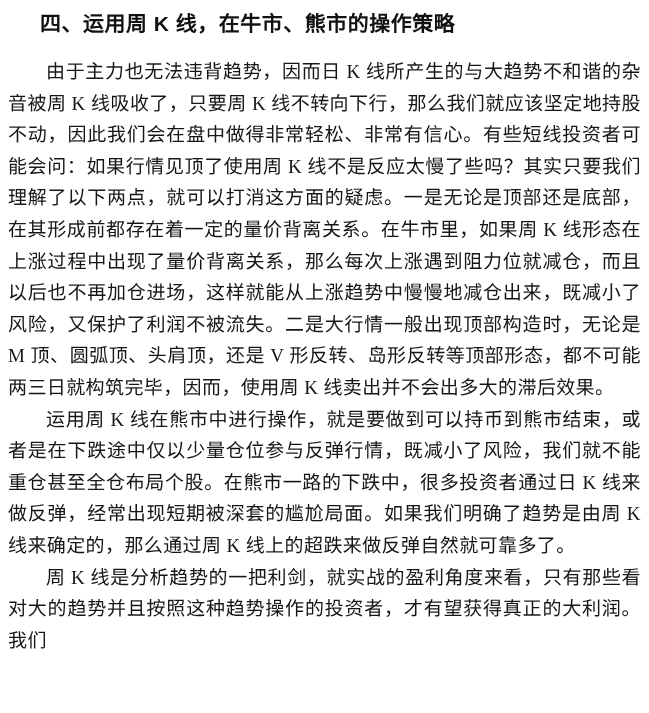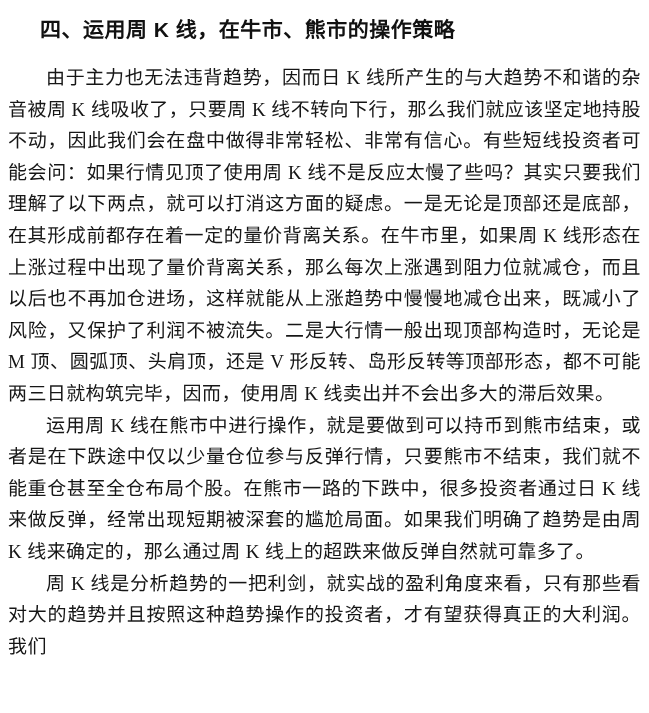--- a/index.html
+++ b/index.html
@@ -18,21 +18,21 @@
     height: 713px;
     padding: 5px 8px 0 8px;
     background: #ffffff;
     color: #161616;
   }
   .section-heading {
     font-family: "Liberation Sans", "DejaVu Sans", sans-serif;
     font-weight: 700;
     font-size: 21px;
     line-height: 30px;
-    margin: 10px 0 17px 0;
+    margin: 4px 0 17px 0;
     padding-left: 32px;
     letter-spacing: 0.5px;
     color: #111111;
     white-space: nowrap;
   }
   .body-text p {
     font-family: "Liberation Serif", "DejaVu Serif", serif;
     font-size: 19px;
     line-height: 31.6px;
     margin: 0;
@@ -43,16 +43,16 @@
     color: #161616;
   }
 </style>
 </head>
 <body>
 
 <div class="book-page">
   <h1 class="section-heading">四、运用周 K 线，在牛市、熊市的操作策略</h1>
   <div class="body-text">
     <p>由于主力也无法违背趋势，因而日 K 线所产生的与大趋势不和谐的杂音被周 K 线吸收了，只要周 K 线不转向下行，那么我们就应该坚定地持股不动，因此我们会在盘中做得非常轻松、非常有信心。有些短线投资者可能会问：如果行情见顶了使用周 K 线不是反应太慢了些吗？其实只要我们理解了以下两点，就可以打消这方面的疑虑。一是无论是顶部还是底部，在其形成前都存在着一定的量价背离关系。在牛市里，如果周 K 线形态在上涨过程中出现了量价背离关系，那么每次上涨遇到阻力位就减仓，而且以后也不再加仓进场，这样就能从上涨趋势中慢慢地减仓出来，既减小了风险，又保护了利润不被流失。二是大行情一般出现顶部构造时，无论是 M 顶、圆弧顶、头肩顶，还是 V 形反转、岛形反转等顶部形态，都不可能两三日就构筑完毕，因而，使用周 K 线卖出并不会出多大的滞后效果。</p>
-    <p>运用周 K 线在熊市中进行操作，就是要做到可以持币到熊市结束，或者是在下跌途中仅以少量仓位参与反弹行情，只要熊市不结束，我们就不能重仓甚至全仓布局个股。在熊市一路的下跌中，很多投资者通过日 K 线来做反弹，经常出现短期被深套的尴尬局面。如果我们明确了趋势是由周 K 线来确定的，那么通过周 K 线上的超跌来做反弹自然就可靠多了。</p>
+    <p>运用周 K 线在熊市中进行操作，就是要做到可以持币到熊市结束，或者是在下跌途中仅以少量仓位参与反弹行情，既减小了风险，我们就不能重仓甚至全仓布局个股。在熊市一路的下跌中，很多投资者通过日 K 线来做反弹，经常出现短期被深套的尴尬局面。如果我们明确了趋势是由周 K 线来确定的，那么通过周 K 线上的超跌来做反弹自然就可靠多了。</p>
     <p>周 K 线是分析趋势的一把利剑，就实战的盈利角度来看，只有那些看对大的趋势并且按照这种趋势操作的投资者，才有望获得真正的大利润。我们</p>
   </div>
 </div>
 
 </body></html>

